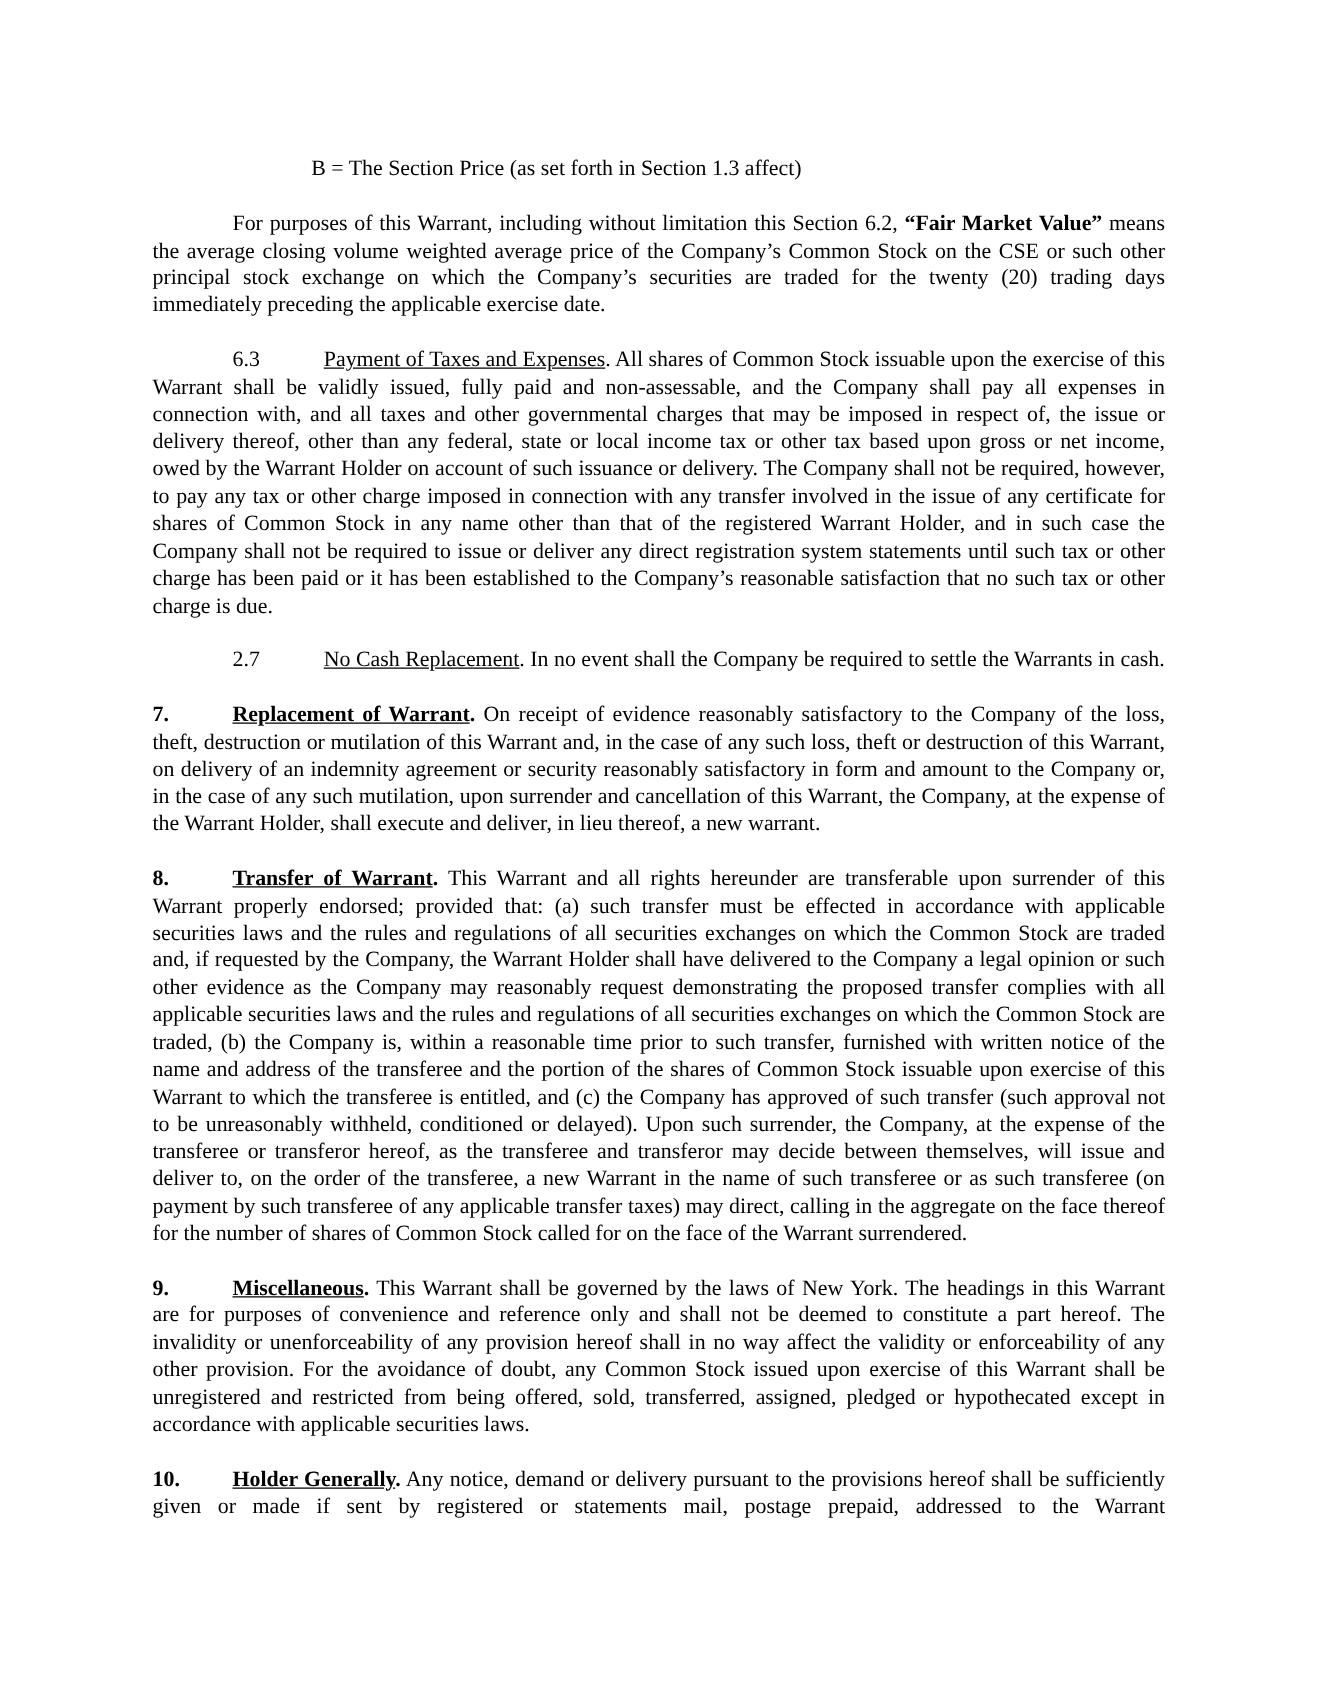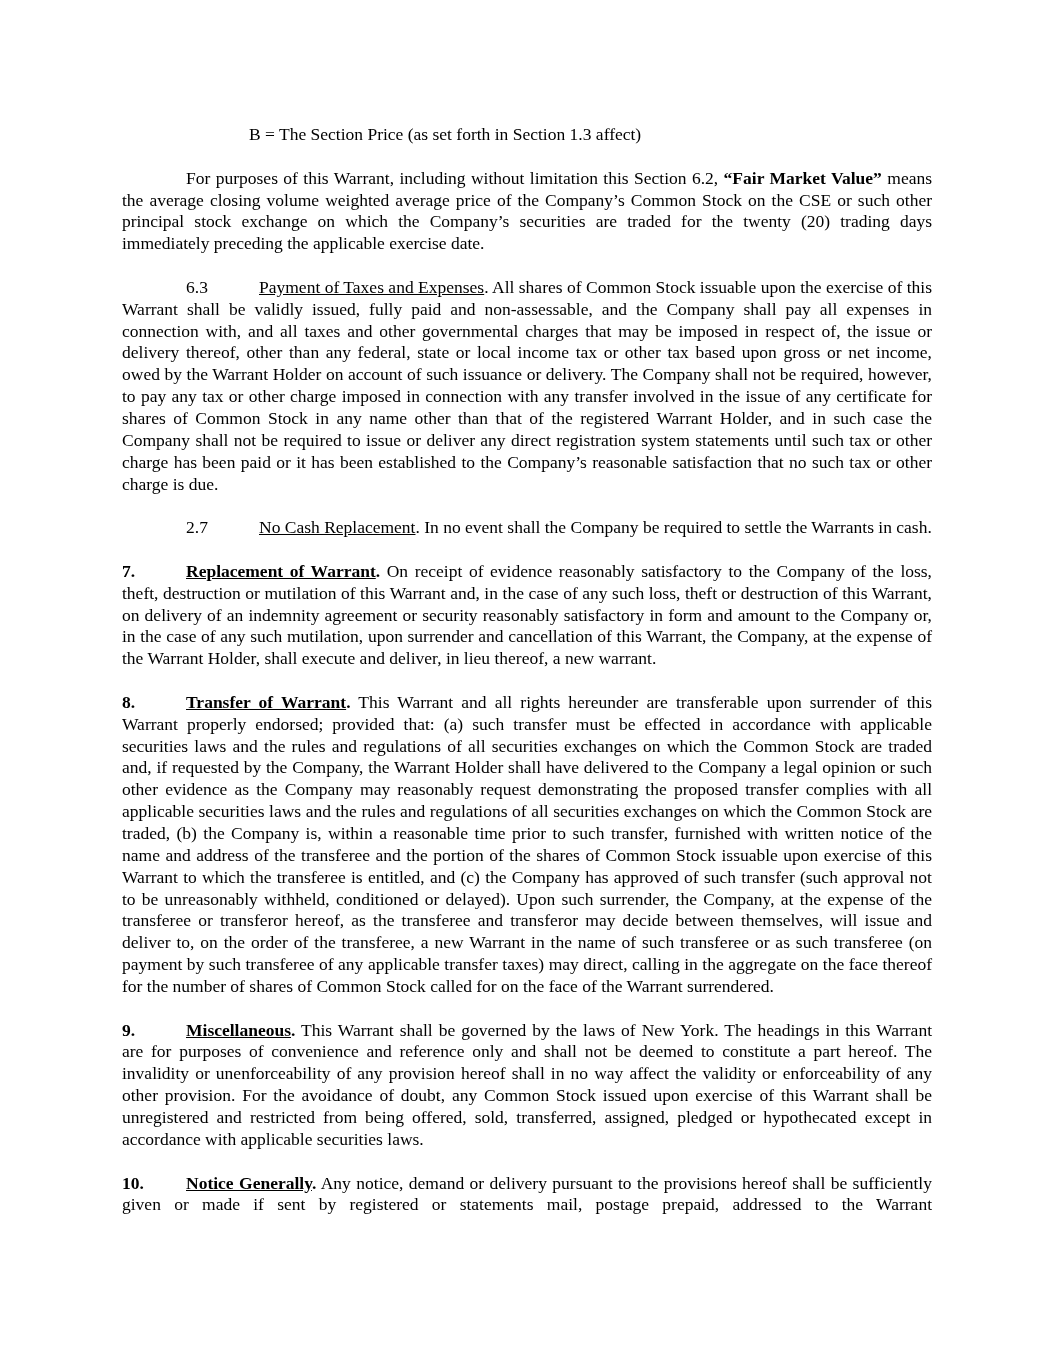--- a/index.html
+++ b/index.html
@@ -60,16 +60,16 @@
     <p class="para indent"><span class="num sub">6.3</span><span class="hu">Payment of Taxes and Expenses</span><span>.  All shares of Common Stock issuable upon the exercise of this Warrant shall be validly issued, fully paid and non-assessable, and the Company shall pay all expenses in connection with, and all taxes and other governmental charges that may be imposed in respect of, the issue or delivery thereof, other than any federal, state or local income tax or other tax based upon gross or net income, owed by the Warrant Holder on account of such issuance or delivery.  The Company shall not be required, however, to pay any tax or other charge imposed in connection with any transfer involved in the issue of any certificate for shares of Common Stock in any name other than that of the registered Warrant Holder, and in such case the Company shall not be required to issue or deliver any direct registration system statements until such tax or other charge has been paid or it has been established to the Company’s reasonable satisfaction that no such tax or other charge is due.</span></p>
 
     <p class="para indent"><span class="num sub">2.7</span><span class="hu">No Cash Replacement</span><span>. In no event shall the Company be required to settle the Warrants in cash.</span></p>
 
     <p class="para"><span class="num main">7.</span><span class="hb">Replacement of Warrant</span><span class="dot-b">.</span><span>  On receipt of evidence reasonably satisfactory to the Company of the loss, theft, destruction or mutilation of this Warrant and, in the case of any such loss, theft or destruction of this Warrant, on delivery of an indemnity agreement or security reasonably satisfactory in form and amount to the Company or, in the case of any such mutilation, upon surrender and cancellation of this Warrant, the Company, at the expense of the Warrant Holder, shall execute and deliver, in lieu thereof, a new warrant.</span></p>
 
     <p class="para"><span class="num main">8.</span><span class="hb">Transfer of Warrant</span><span class="dot-b">.</span><span>  This Warrant and all rights hereunder are transferable upon surrender of this Warrant properly endorsed; provided that: (a) such transfer must be effected in accordance with applicable securities laws and the rules and regulations of all securities exchanges on which the Common Stock are traded and, if requested by the Company, the Warrant Holder shall have delivered to the Company a legal opinion or such other evidence as the Company may reasonably request demonstrating the proposed transfer complies with all applicable securities laws and the rules and regulations of all securities exchanges on which the Common Stock are traded, (b) the Company is, within a reasonable time prior to such transfer, furnished with written notice of the name and address of the transferee and the portion of the shares of Common Stock issuable upon exercise of this Warrant to which the transferee is entitled, and (c) the Company has approved of such transfer (such approval not to be unreasonably withheld, conditioned or delayed). Upon such surrender, the Company, at the expense of the transferee or transferor hereof, as the transferee and transferor may decide between themselves, will issue and deliver to, on the order of the transferee, a new Warrant in the name of such transferee or as such transferee (on payment by such transferee of any applicable transfer taxes) may direct, calling in the aggregate on the face thereof for the number of shares of Common Stock called for on the face of the Warrant surrendered.</span></p>
 
     <p class="para"><span class="num main">9.</span><span class="hb">Miscellaneous</span><span class="dot-b">.</span><span>  This Warrant shall be governed by the laws of New York.  The headings in this Warrant are for purposes of convenience and reference only and shall not be deemed to constitute a part hereof.  The invalidity or unenforceability of any provision hereof shall in no way affect the validity or enforceability of any other provision. For the avoidance of doubt, any Common Stock issued upon exercise of this Warrant shall be unregistered and restricted from being offered, sold, transferred, assigned, pledged or hypothecated except in accordance with applicable securities laws.</span></p>
 
-    <p class="para justify-last"><span class="num main">10.</span><span class="hb">Notice Generally</span><span class="dot-b">.</span><span>  Any notice, demand or delivery pursuant to the provisions hereof shall be sufficiently given or made if sent by registered or statements mail, postage prepaid, addressed to the Warrant</span></p>
+    <p class="para justify-last"><span class="num main">10.</span><span class="hb">Holder Generally</span><span class="dot-b">.</span><span>  Any notice, demand or delivery pursuant to the provisions hereof shall be sufficiently given or made if sent by registered or statements mail, postage prepaid, addressed to the Warrant</span></p>
 
   </section>
 </main>
 
 </body></html>

